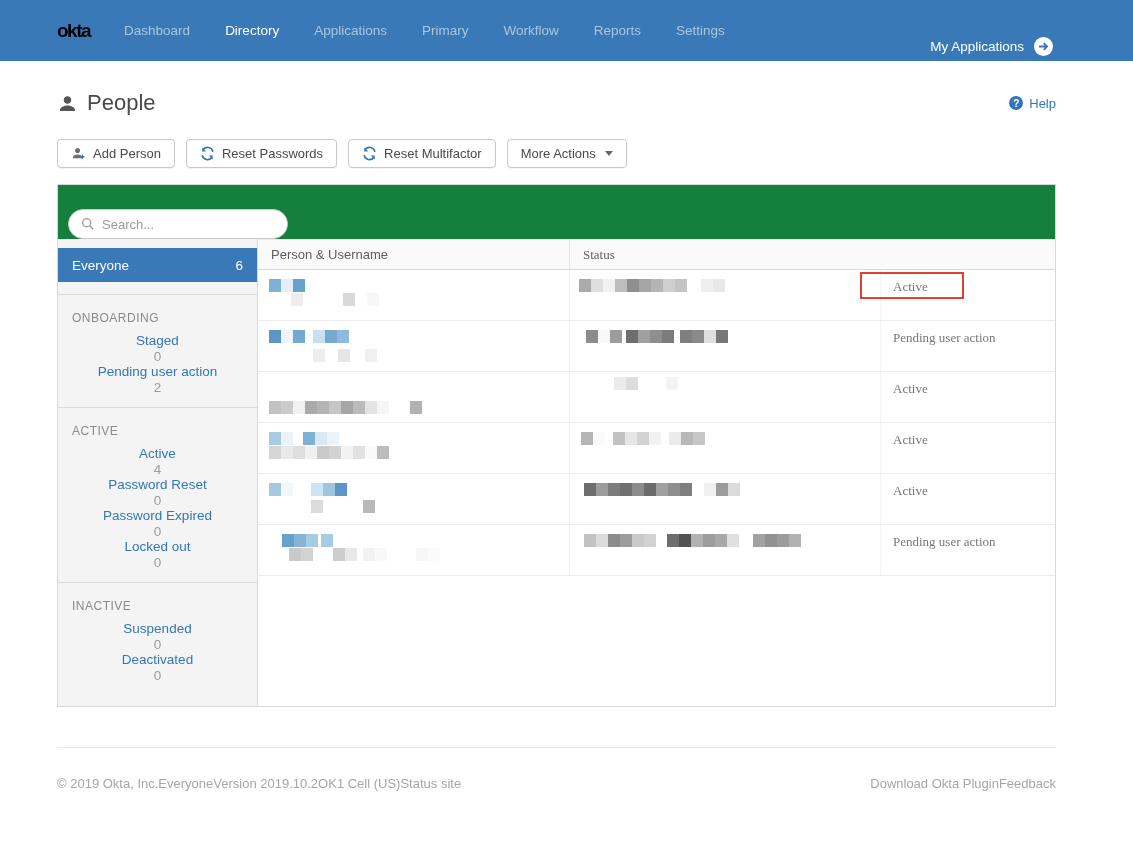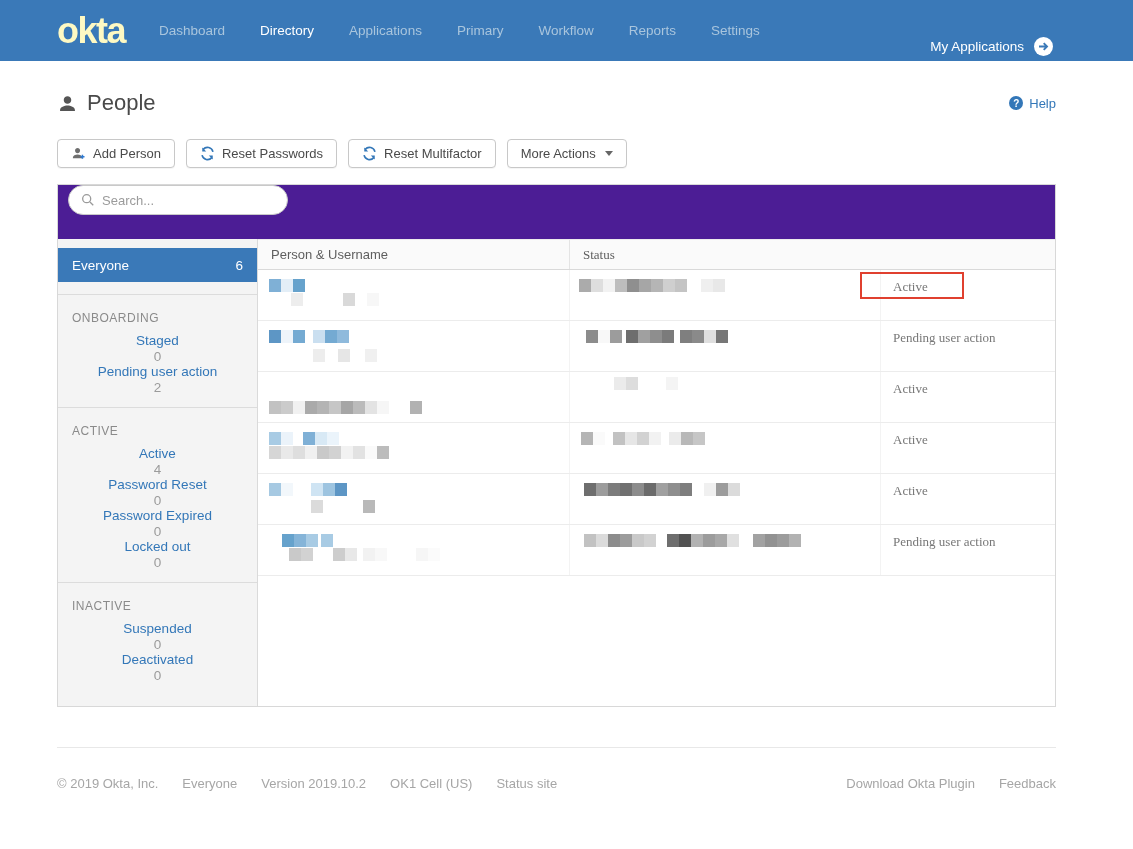--- a/index.html
+++ b/index.html
@@ -9,21 +9,21 @@
     font-family: "Liberation Sans", sans-serif;
     overflow: hidden;
   }
   
   .topnav {
     height: 61px; background: #3a79b8;
     display: flex; align-items: center;
     padding: 0 80px 0 57px;
   }
   .logo {
-    color: #fef9c3; font-size: 36px; font-weight: bold;
+    color: #000000; font-size: 19px; font-weight: bold;
     letter-spacing: -1.5px; margin-right: 34px; cursor: pointer;
   }
   .nav-items { display: flex; align-items: center; gap: 35px; flex: 1; }
   .nav-item { color: #a9c5dd; font-size: 13.5px; cursor: pointer; }
   .nav-item.active { color: #ffffff; }
   .nav-right { display: flex; align-items: center; gap: 10px; cursor: pointer; margin-top: 32px; }
   .nav-right-label { color: #fff; font-size: 13.5px; }
   .arrow-circle { width: 19px; height: 19px; display: block; }
   
   .content { margin: 0 57px 0 57px; width: 999px; }
@@ -43,21 +43,21 @@
   .btn {
     height: 29px; background: #fff; border: 1px solid #c8c8c8; border-radius: 4px;
     display: inline-flex; align-items: center; gap: 7px; padding: 0 13px;
     font-size: 13px; color: #4a4a4a; cursor: pointer;
     box-shadow: 0 1px 0 rgba(0,0,0,0.04);
   }
   .btn svg { width: 15px; height: 15px; display: block; }
   .caret { width: 0; height: 0; border-left: 4px solid transparent; border-right: 4px solid transparent; border-top: 5px solid #666; margin-left: 2px; }
   
   .panel { margin-top: 16px; width: 999px; height: 523px; border: 1px solid #d8d8d8; background: #fff; }
-  .search-strip { height: 54px; background: #4c1d95; display: flex; align-items: flex-start; padding-left: 10px; }
+  .search-strip { height: 54px; background: #15803d; display: flex; align-items: flex-end; padding-left: 10px; }
   .search-pill {
     width: 220px; height: 30px; background: #fff; border: 1px solid #c9c9c9; border-radius: 15px;
     display: flex; align-items: center; padding: 0 12px; gap: 7px;
   }
   .search-pill svg { width: 14px; height: 14px; display: block; flex: none; }
   .search-input { border: none; outline: none; flex: 1; font-size: 13px; color: #555; background: transparent; font-family: "Liberation Sans", sans-serif; }
   .search-input::placeholder { color: #9b9b9b; }
   .panel-body { display: flex; height: 467px; }
   
   .sidebar { width: 200px; background: #f4f4f4; border-right: 1px solid #dadada; flex: none; }
@@ -90,21 +90,21 @@
   .status-text { position: absolute; top: 9px; left: 12px; font-size: 13px; color: #777; }
   .hl-box {
     position: absolute; top: 2px; left: -21px; width: 104px; height: 27px;
     border: 2px solid #e0402f; pointer-events: none;
   }
   
   .footer {
     margin-top: 40px; border-top: 1px solid #e8e8e8; padding-top: 28px;
     display: flex; justify-content: space-between; font-size: 13px; color: #a6a6a6;
   }
-  .f-list { display: flex; gap: 24px; }
+  .f-list { display: flex; }
   .f-item.link { cursor: pointer; }
 </style>
 </head>
 <body>
 
 <div class="topnav">
   <div class="logo">okta</div>
   <div class="nav-items" id="nav-items">
       <span class="nav-item">Dashboard</span>
       <span class="nav-item active">Directory</span>

